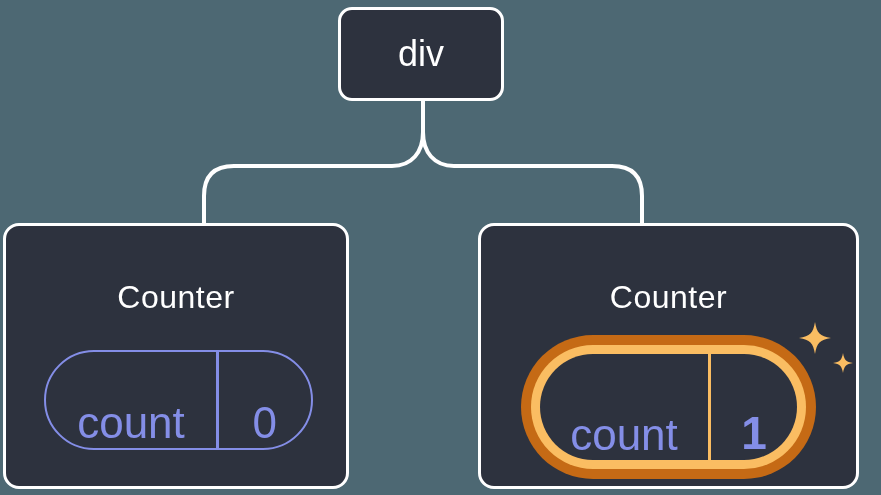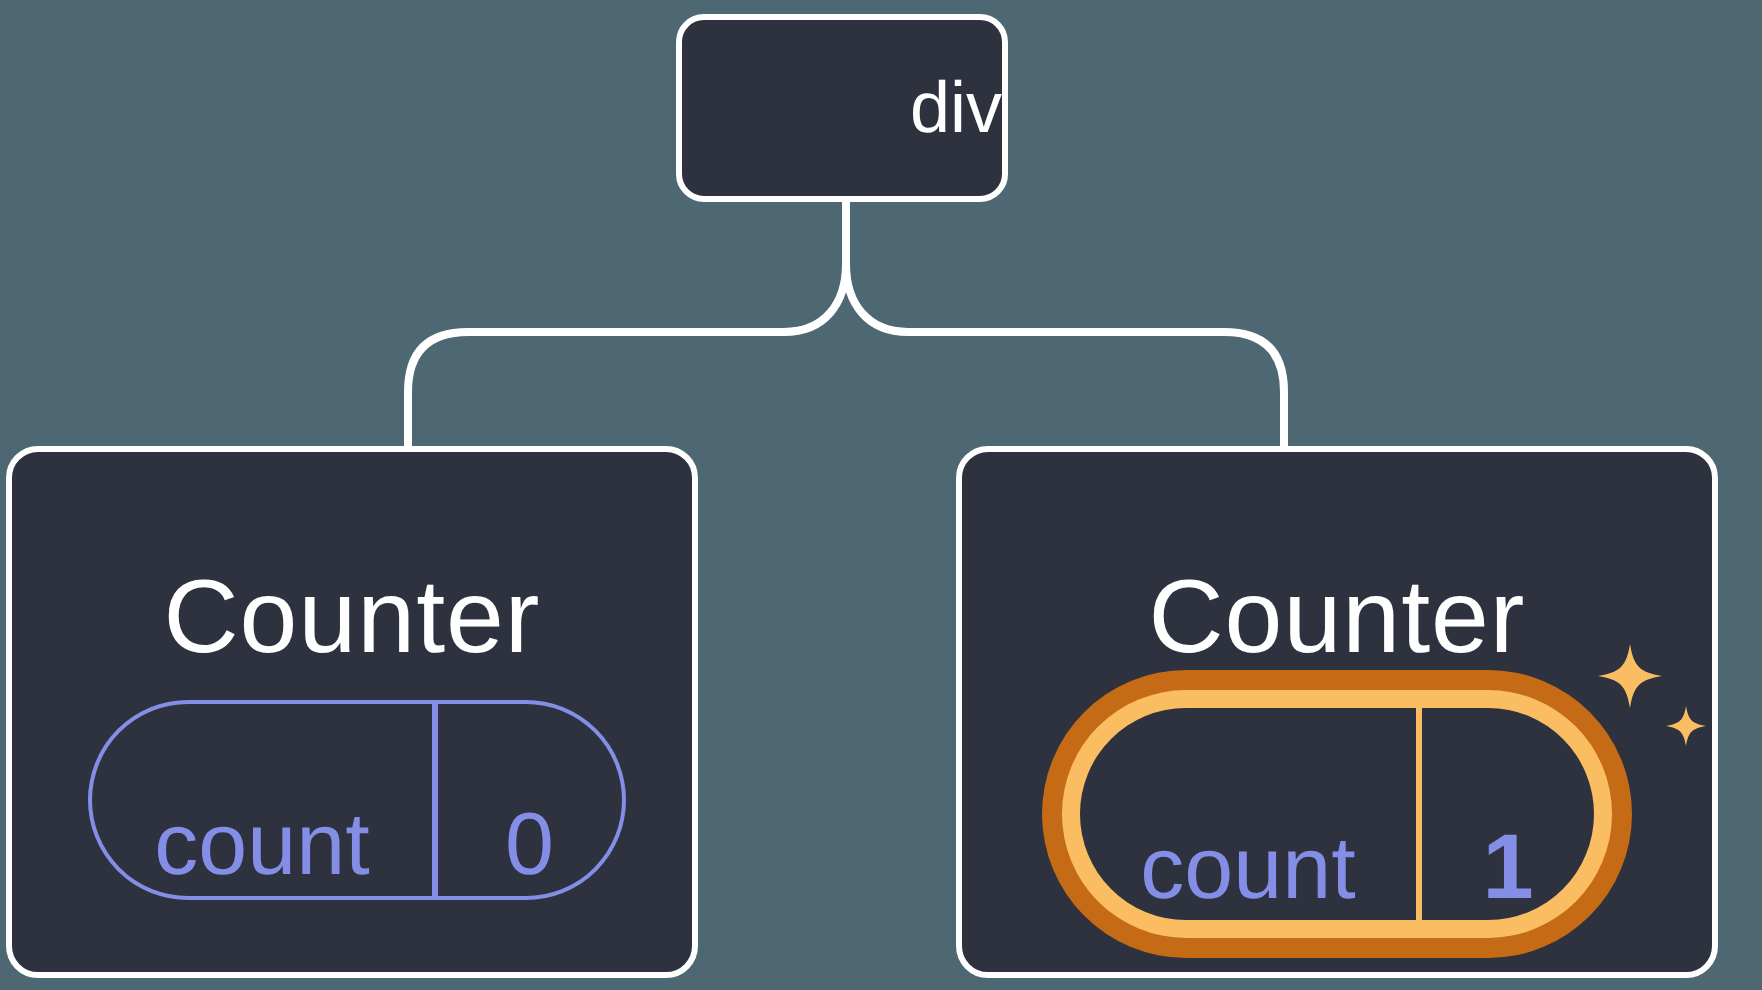--- a/index.html
+++ b/index.html
@@ -33,21 +33,21 @@
     stroke-width: 4;
     stroke-linecap: round;
   }
 
   .node-box {
     position: absolute;
     background: var(--card-fill);
     border: 3px solid var(--line-white);
     display: flex;
     align-items: center;
-    justify-content: flex-end;
+    justify-content: center;
   }
 
   .root-node {
     left: 338px; top: 7px;
     width: 166px; height: 94px;
     border-radius: 14px;
   }
   .root-label {
     color: #ffffff;
     font-size: 36px;
@@ -65,21 +65,21 @@
   .counter-card.left  { left: 3px;   width: 346px; }
   .counter-card.right { left: 478px; width: 381px; }
 
   .card-title {
     position: absolute;
     top: 53px;
     left: 0;
     width: 100%;
     text-align: center;
     color: #ffffff;
-    font-size: 52px;
+    font-size: 32px;
     font-weight: 500;
     letter-spacing: 0.5px;
   }
 
   
   .state-pill {
     position: absolute;
     display: flex;
     align-items: stretch;
     border-radius: 999px;

